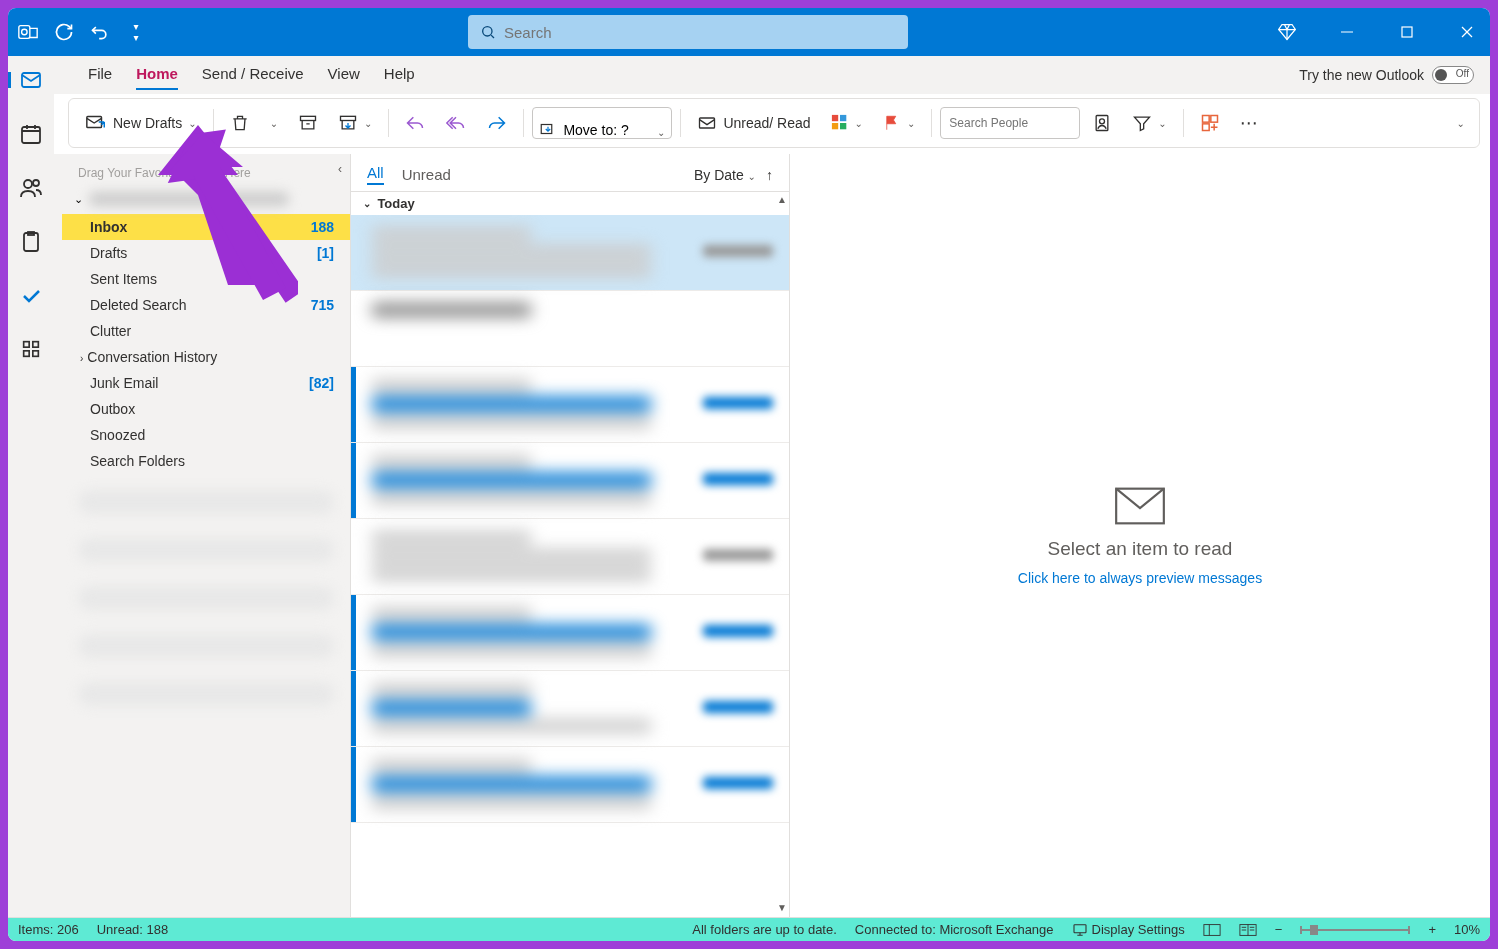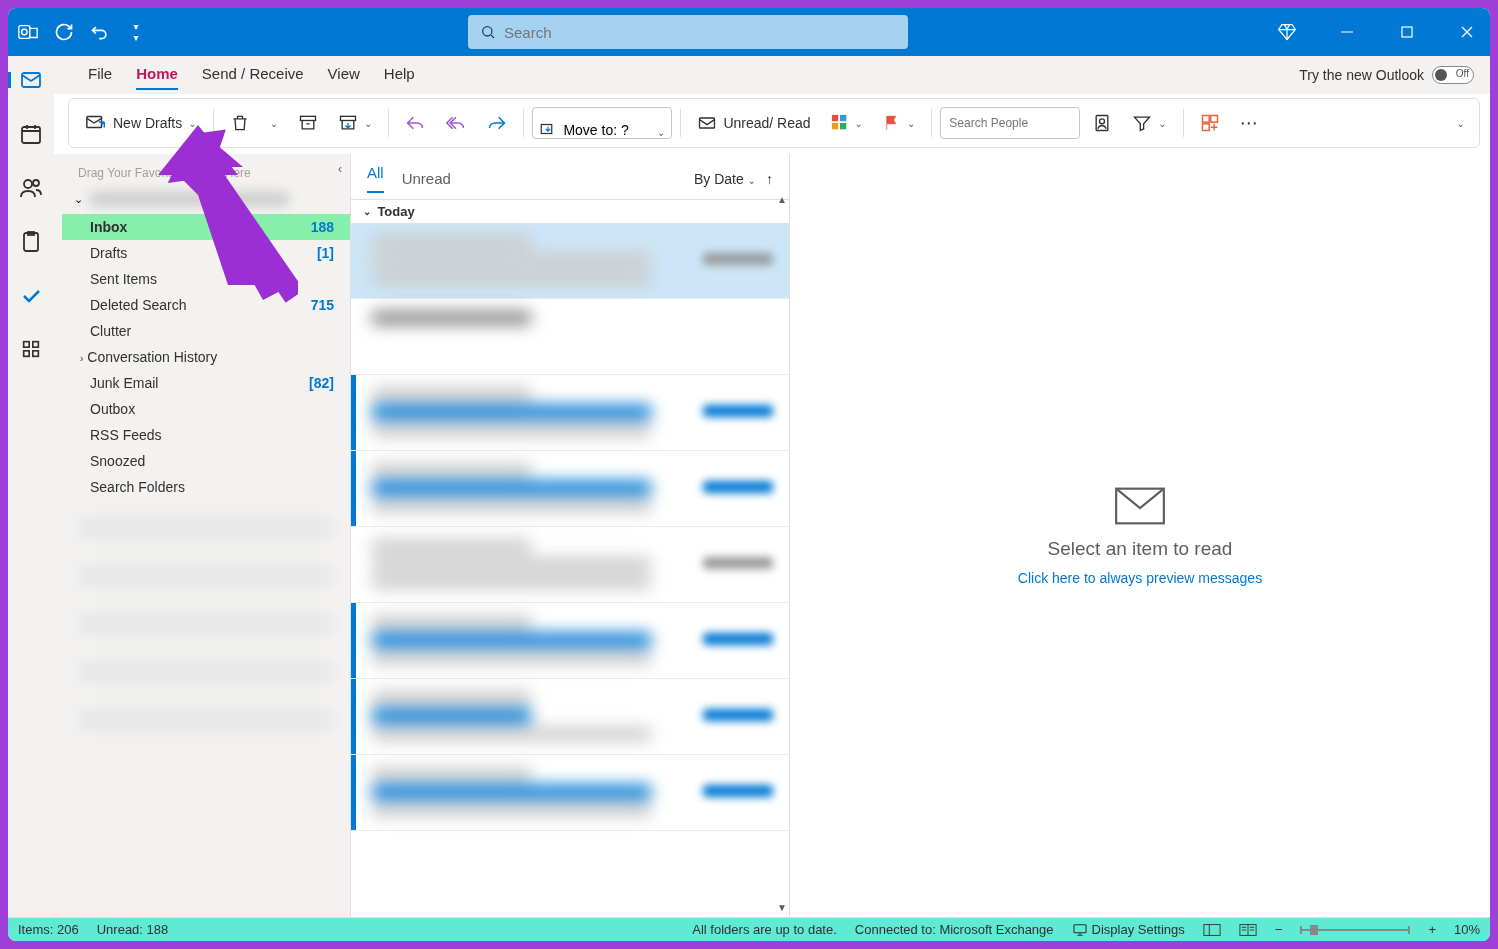--- a/index.html
+++ b/index.html
@@ -38,29 +38,29 @@
 .caret { font-size: 10px; color: #605e5c; }
 
 
 .content { flex: 1; display: flex; min-height: 0; padding-left: 54px; background: #f3f2f1; }
 .folder-pane { width: 288px; background: #f3f2f1; display: flex; flex-direction: column; padding: 4px 0; position: relative; }
 .fav-drop { font-size: 12px; color: #a19f9d; padding: 8px 16px; }
 .collapse-arrow { position: absolute; right: 8px; top: 8px; font-size: 12px; color: #605e5c; }
 .folder-list { display: flex; flex-direction: column; padding: 4px 0; overflow: hidden;}
 .account-row { display: flex; align-items: center; padding: 4px 12px; gap: 6px; font-size: 14px; }
 .folder-item { display: flex; align-items: center; justify-content: space-between; padding: 4px 16px 4px 28px; font-size: 14px; color: #323130; cursor: pointer; height: 26px; }
-.folder-item.selected { background: #86efac; font-weight: 600; }
+.folder-item.selected { background: #fde047; font-weight: 600; }
 .folder-item .count { color: #0078d4; font-weight: 600; }
 .folder-item.chev { padding-left: 18px; }
 .blur-item { filter: blur(6px); background: #e8e8e8; height: 24px; margin: 12px 16px; border-radius: 12px; }
 
 .msglist { width: 440px; background: #fff; border-left: 1px solid #e1dfdd; border-right: 1px solid #e1dfdd; display: flex; flex-direction: column; position: relative; }
 .msglist-header { display: flex; align-items: center; padding: 10px 16px 6px 16px; gap: 18px; }
 .filter-tab { font-size: 15px; color: #605e5c; cursor: pointer; }
-.filter-tab.active { color: #0078d4; border-bottom: 2px solid #0078d4; padding-bottom: 10px; }
+.filter-tab.active { color: #0078d4; border-bottom: 2px solid #0078d4; padding-bottom: 2px; }
 .sort-area { margin-left: auto; display: flex; gap: 10px; font-size: 14px; color: #323130; }
 .group-hdr { padding: 4px 12px; font-size: 13px; font-weight: 600; color: #323130; display: flex; align-items: center; gap: 6px; border-top: 1px solid #e1dfdd; }
 .msg-scroll { flex: 1; overflow-y: auto; }
 .msg-item { min-height: 76px; border-bottom: 1px solid #edebe9; position: relative; padding: 8px 16px 8px 20px; }
 .msg-item.unread::before { content: ""; position: absolute; left: 0; top: 0; bottom: 0; width: 5px; background: #0078d4; }
 .msg-item.selected { background: #cde6f7; }
 .msg-blur { filter: blur(8px); }
 .msg-line { height: 14px; margin: 4px 0; background: #ccc; border-radius: 6px; }
 .msg-line.short { width: 40%; }
 .msg-line.med { width: 70%; }
@@ -349,24 +349,20 @@
           </div>
           <div class="folder-item">
             <span>Junk Email</span>
             <span class="count">[82]</span>
           </div>
           <div class="folder-item">
             <span>Outbox</span>
             <span class="count"></span>
           </div>
           <div class="folder-item">
-            <span>RSS Feeds</span>
-            <span class="count"></span>
-          </div>
-          <div class="folder-item">
             <span>Snoozed</span>
             <span class="count"></span>
           </div>
           <div class="folder-item">
             <span>Search Folders</span>
             <span class="count"></span>
           </div>
         </div>
       <div class="blur-item"></div>
         <div class="blur-item"></div>

